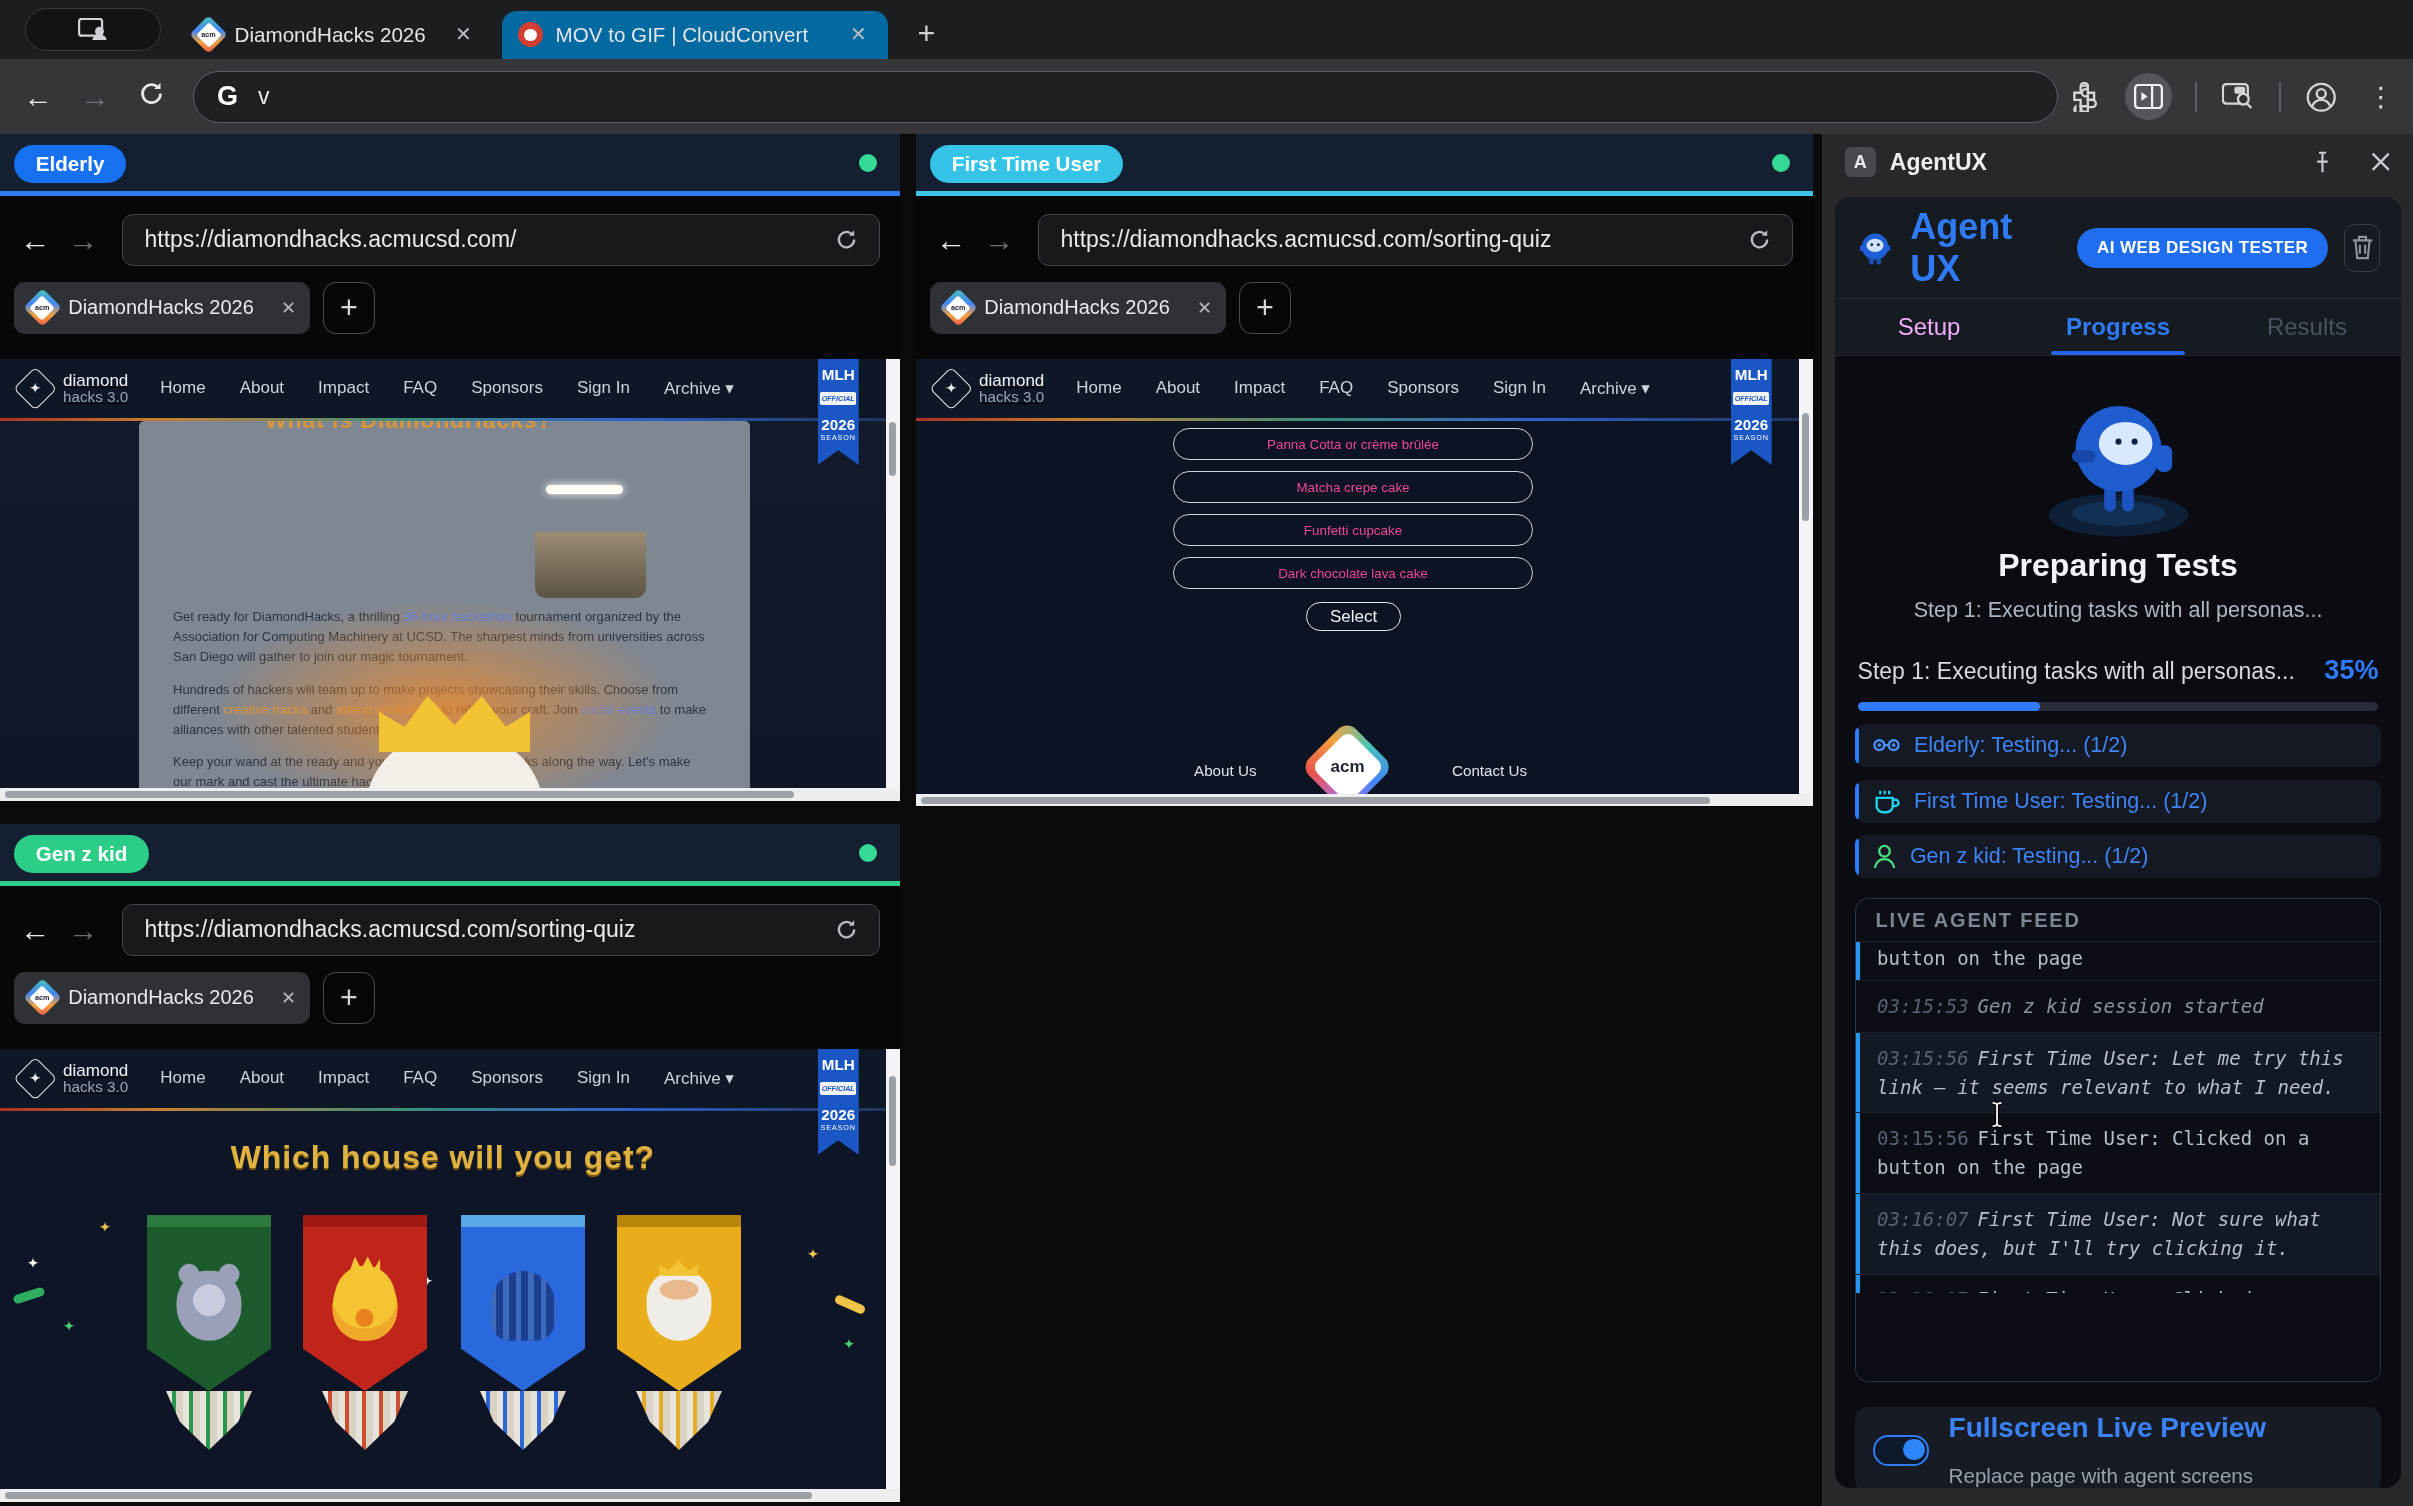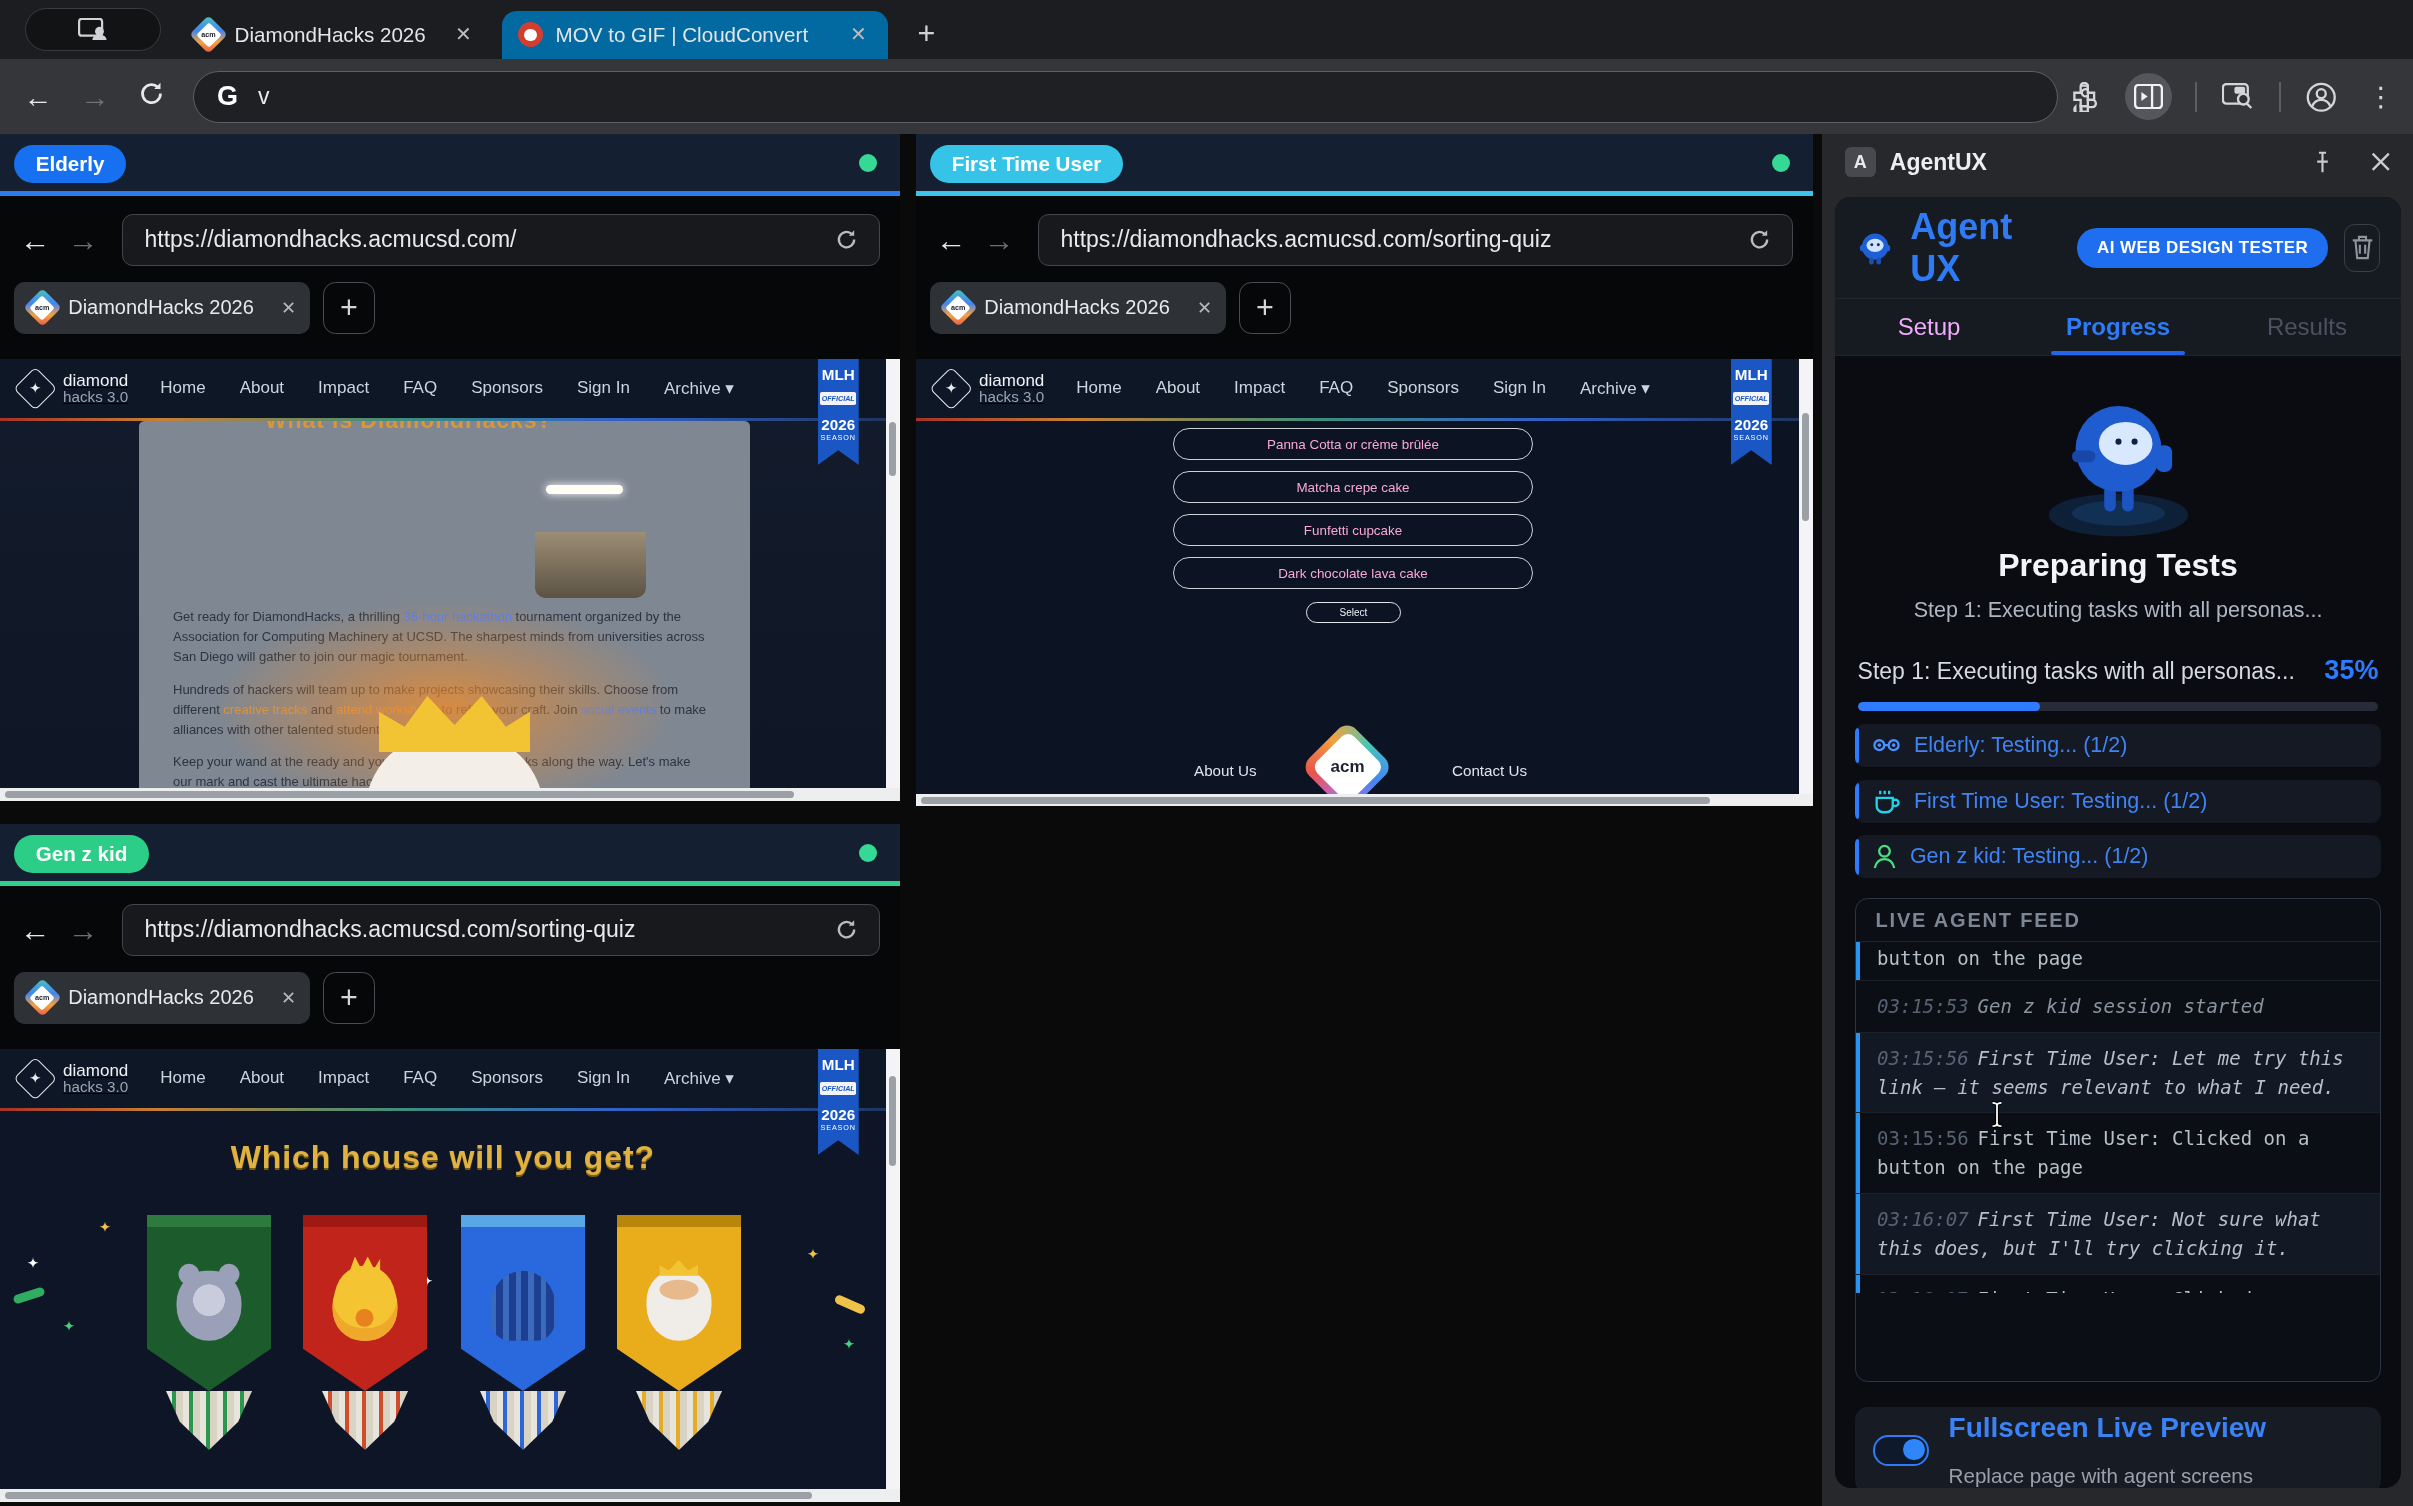--- a/index.html
+++ b/index.html
@@ -102,23 +102,23 @@
   .eld-text .lnk-o { color:#d9943c; }
   .eld-glow { position:absolute; left:50%; transform:translateX(-50%); bottom:-36px; width:502px; height:233px;
     background:radial-gradient(ellipse at center, rgba(244,140,40,.75), rgba(244,140,40,0) 65%); }
   .eld-head-fig { position:absolute; left:226px; bottom:-25px; width:179px; height:81px; background:#f3efe8; border-radius:81px 81px 0 0; }
   .eld-crown { position:absolute; left:240px; bottom:36px; width:151px; height:56px; background:#f2c433;
     clip-path:polygon(0 100%,0 28%,17% 55%,32% 0,50% 52%,68% 0,84% 55%,100% 28%,100% 100%); }
 
   
   .ftu-body { position:absolute; inset:0; background:#0c1322; }
   .q-pill { position:absolute; left:257px; width:360px; height:32px; border:1.8px solid #cdd2d9; border-radius:16px;
-    display:flex; align-items:center; justify-content:center; color:#f9a8d4; font-size:13.4px; }
-  .q-select { position:absolute; left:390px; width:95px; height:21px; border:1.8px solid #e3e6ea; border-radius:14.3px;
-    display:flex; align-items:center; justify-content:center; color:#eef1f5; font-size:10px; background:#0c1322; }
+    display:flex; align-items:center; justify-content:center; color:#ec4899; font-size:13.4px; }
+  .q-select { position:absolute; left:390px; width:95px; height:29px; border:1.8px solid #e3e6ea; border-radius:14.3px;
+    display:flex; align-items:center; justify-content:center; color:#eef1f5; font-size:17px; background:#0c1322; }
   .ftu-footer { position:absolute; left:0; right:0; top:375px; height:72px; display:flex; align-items:center; }
   .ftu-footer .fl { position:absolute; left:278px; color:#dfe3ea; font-size:15.2px; }
   .ftu-footer .fr { position:absolute; left:536px; color:#dfe3ea; font-size:15.2px; }
   .acm-d { position:absolute; left:393px; top:-5.4px; width:77px; height:77px; }
   .acm-d .o { position:absolute; inset:5.4px; transform:rotate(45deg); border-radius:12.6px;
     background:conic-gradient(#49c6b7,#4285f4,#b06ee8,#e8554d,#f4a23d,#49c6b7); }
   .acm-d .i { position:absolute; inset:12.6px; transform:rotate(45deg); border-radius:9px; background:#fff; }
   .acm-d .t { position:absolute; inset:0; display:flex; align-items:center; justify-content:center; color:#1b2430;
     font-size:17px; font-weight:bold; }
 

